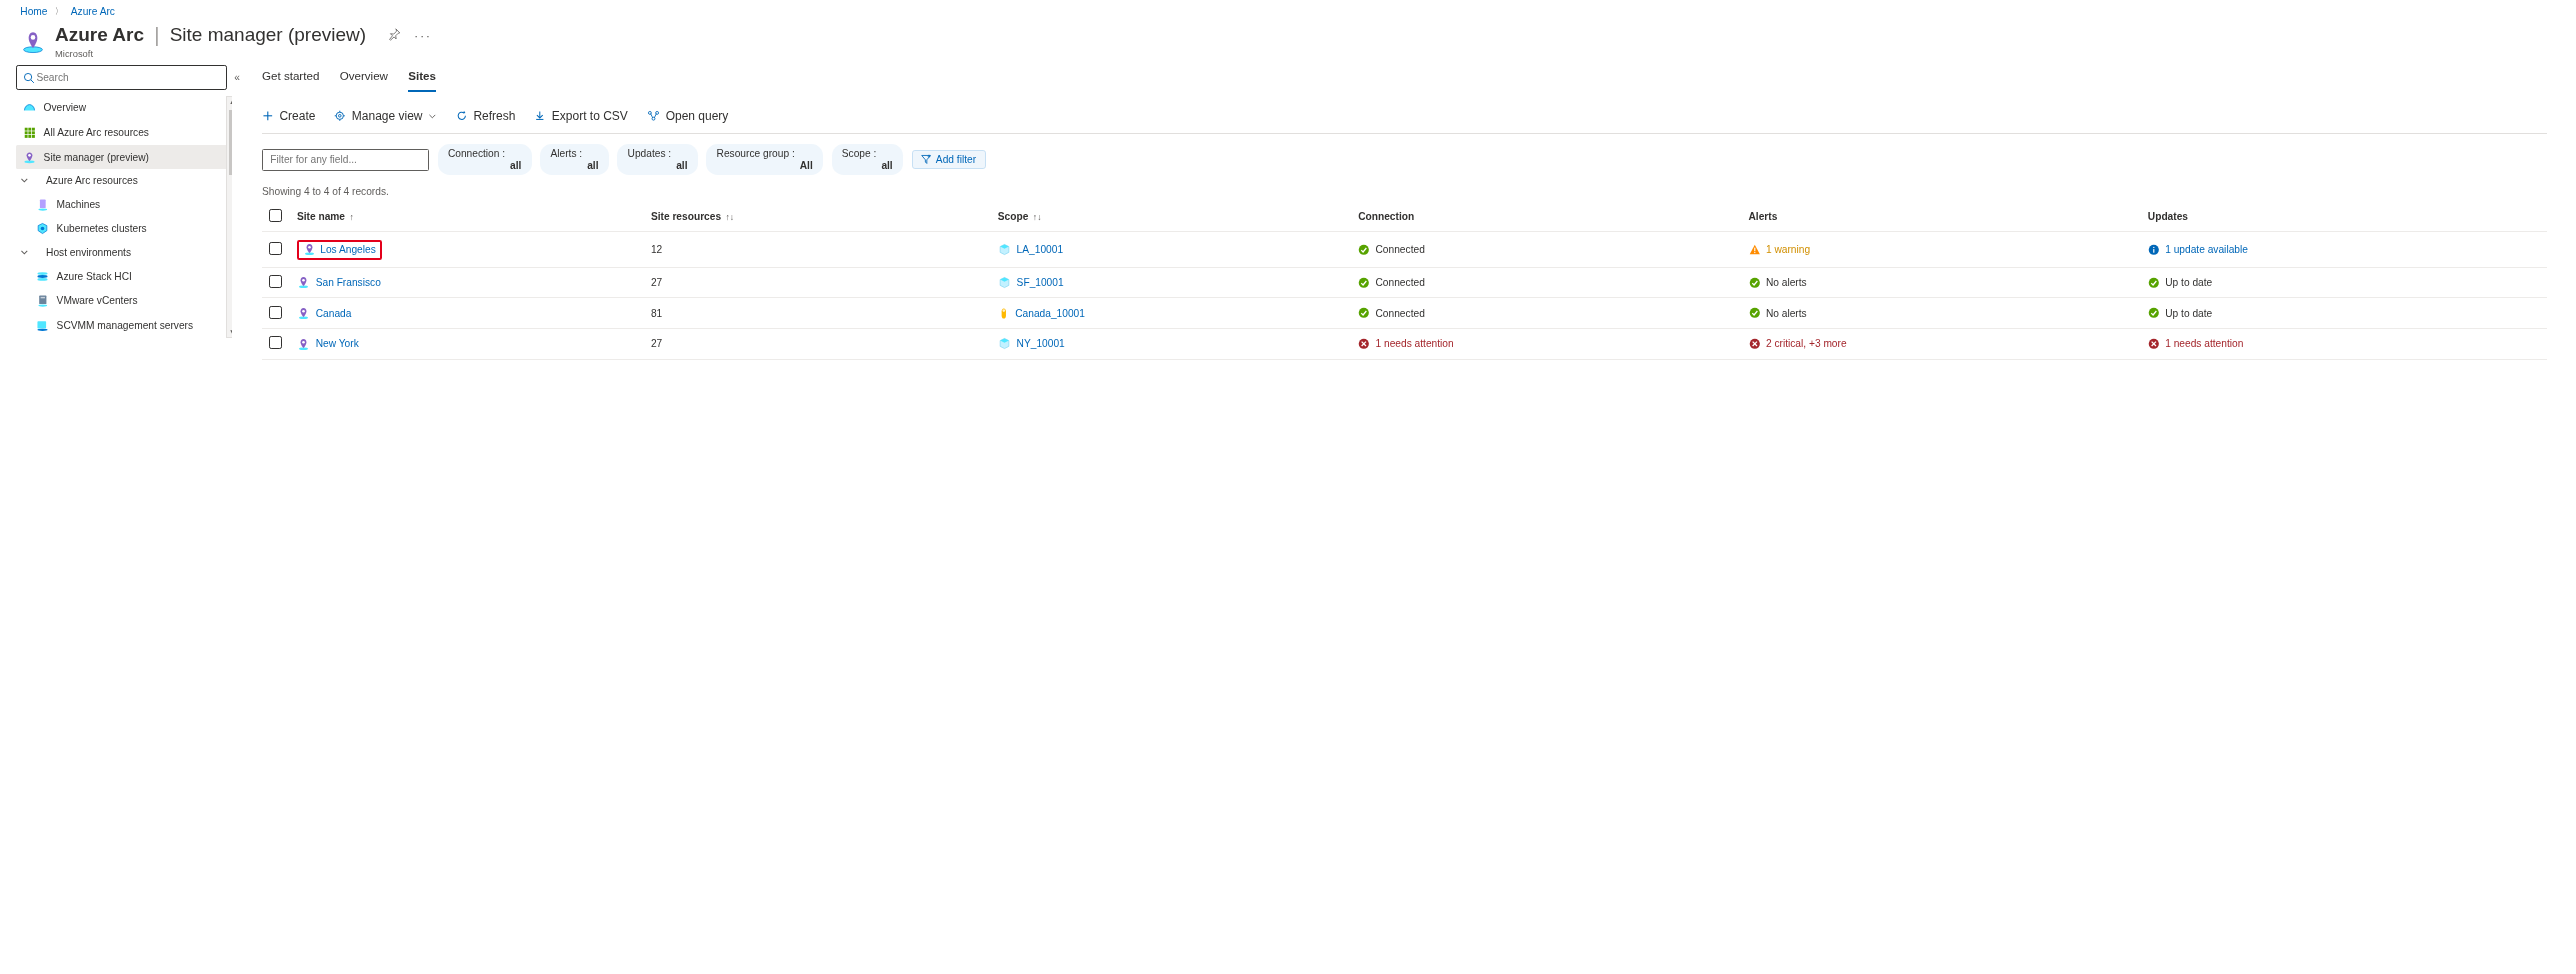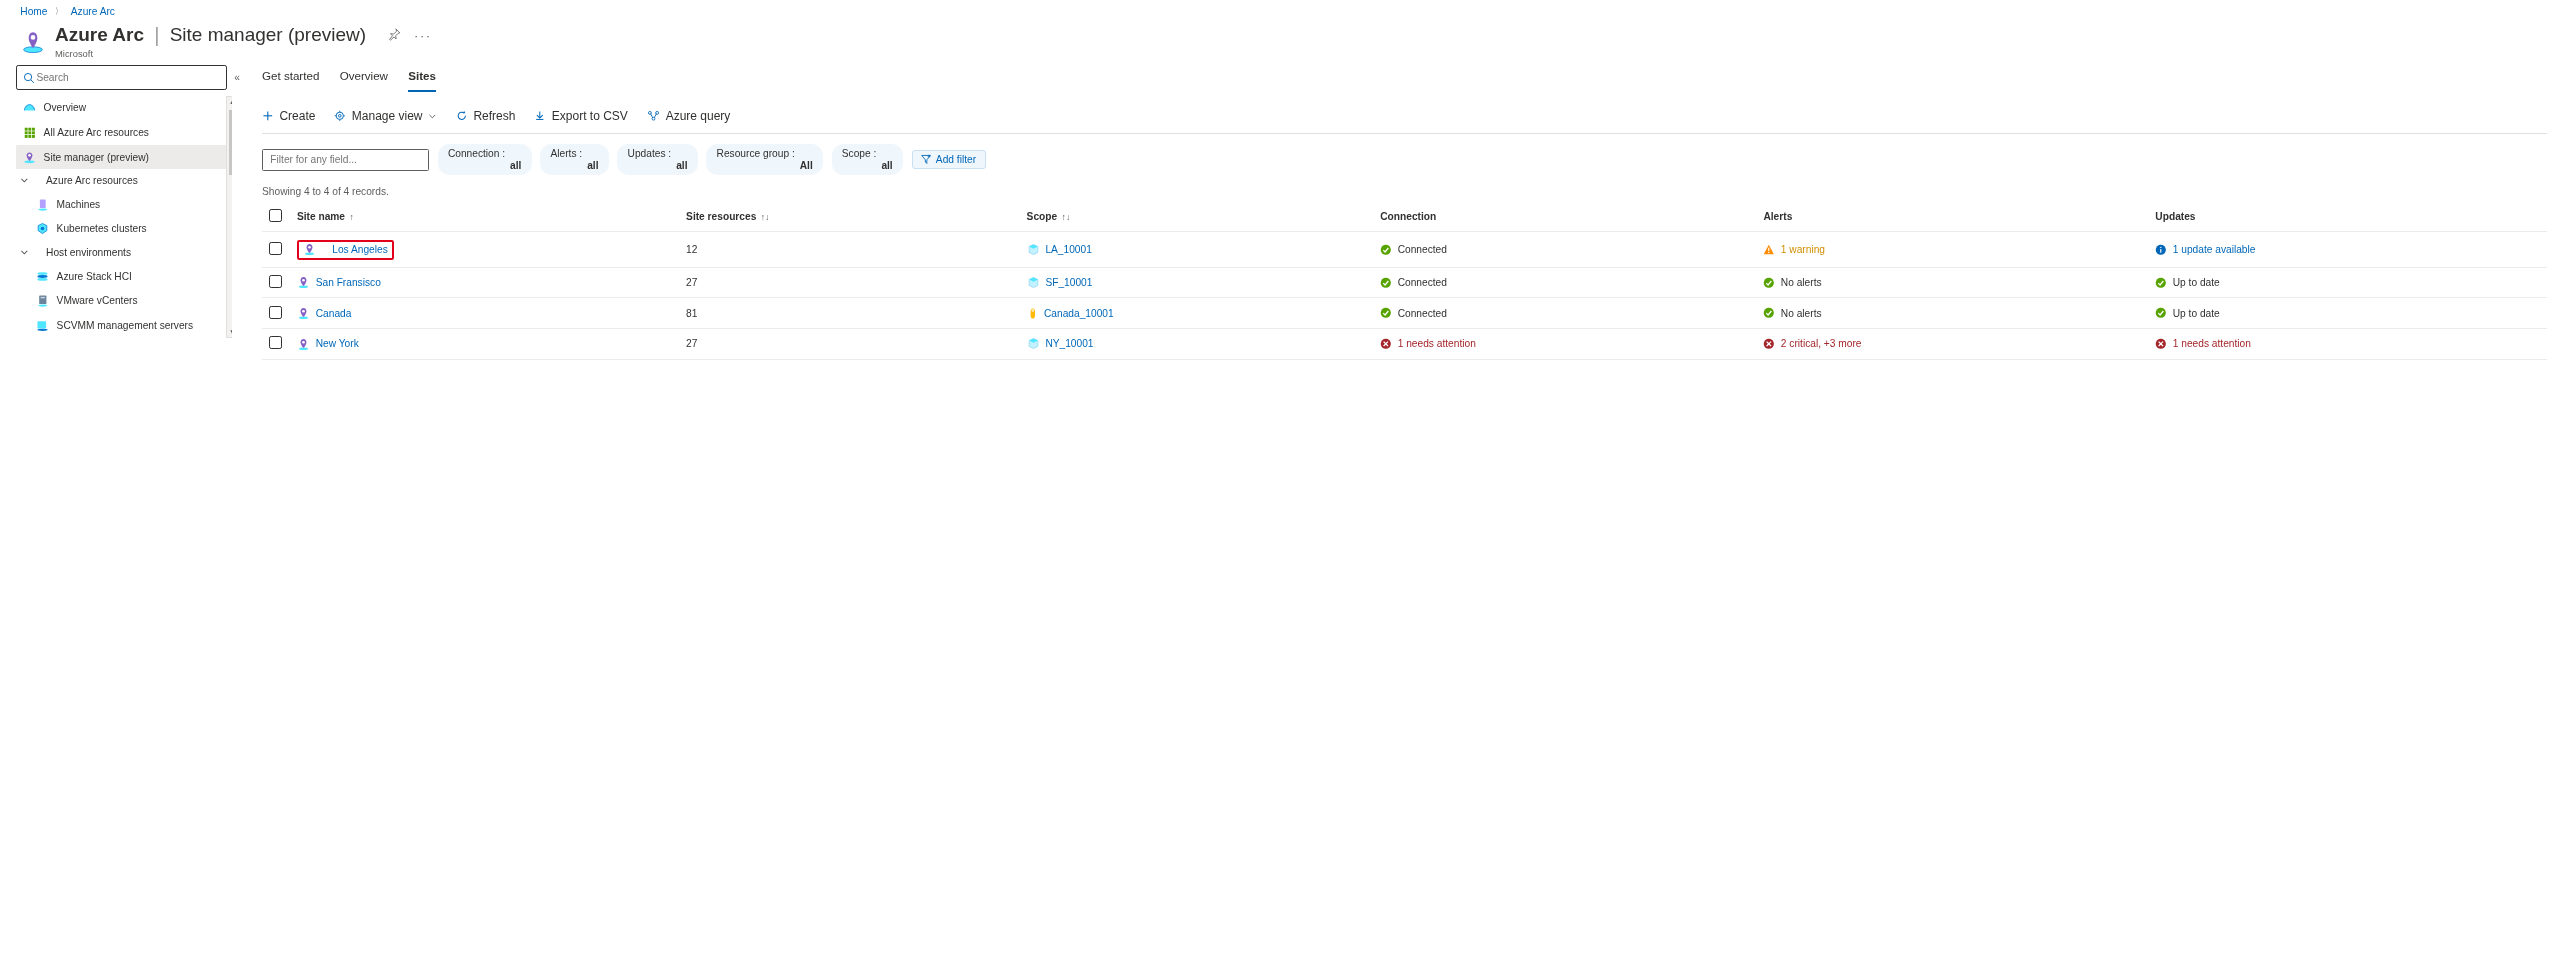--- a/index.html
+++ b/index.html
@@ -144,21 +144,21 @@
     width:13px; height:13px; border:1.1px solid #323130; border-radius:2.2px; display:inline-block;
     background:#fff; cursor:pointer;
   }
   .sort-ic { color:#605e5c; margin-left:4.4px; font-size:8.7px; }
   .site-link, .scope-link { color:#0067b8; cursor:pointer; }
   .cell-flex { display:flex; align-items:center; gap:5.8px; }
   .highlight-box {
     border: 2.2px solid #e3001b;
     border-radius:2.2px;
     padding: 1.5px 4.4px;
-    display:inline-flex; align-items:center; gap:16px;
+    display:inline-flex; align-items:center; gap:4px;
   }
   .link-orange { color:#d18f00; }
   .link-blue { color:#0067b8; }
   .link-red { color:#a4262c; }
 
   
   svg { display:block; }
 </style>
 </head>
 <body>
@@ -380,21 +380,21 @@
       <div class="tb-btn">
         <span class="ic">
             <svg width="13" height="11.6" viewBox="0 0 18 16">
               <circle cx="4" cy="4" r="2" fill="none" stroke="#0067b8" stroke-width="1.2"></circle>
               <circle cx="14" cy="4" r="2" fill="none" stroke="#0067b8" stroke-width="1.2"></circle>
               <circle cx="9" cy="12" r="2" fill="none" stroke="#0067b8" stroke-width="1.2"></circle>
               <line x1="5" y1="5" x2="8" y2="11" stroke="#0067b8" stroke-width="1.2"></line>
               <line x1="13" y1="5" x2="10" y2="11" stroke="#0067b8" stroke-width="1.2"></line>
             </svg>
           </span>
-        <span>Azure query</span>
+        <span>Open query</span>
       </div>
     </div>
 
     <div class="filter-row">
       <input class="filter-input" placeholder="Filter for any field..." style="">
       <div class="pill">
           <span class="k">Connection : </span>
           <span class="v">all</span>
         </div>
       <div class="pill">

